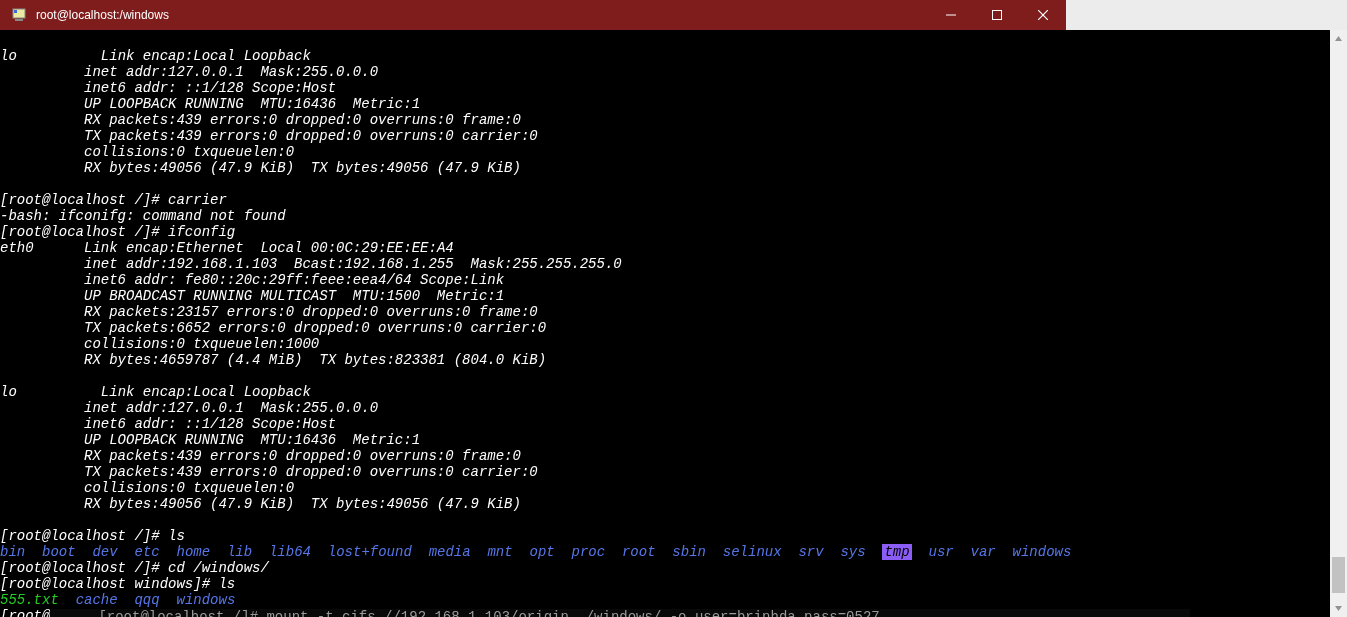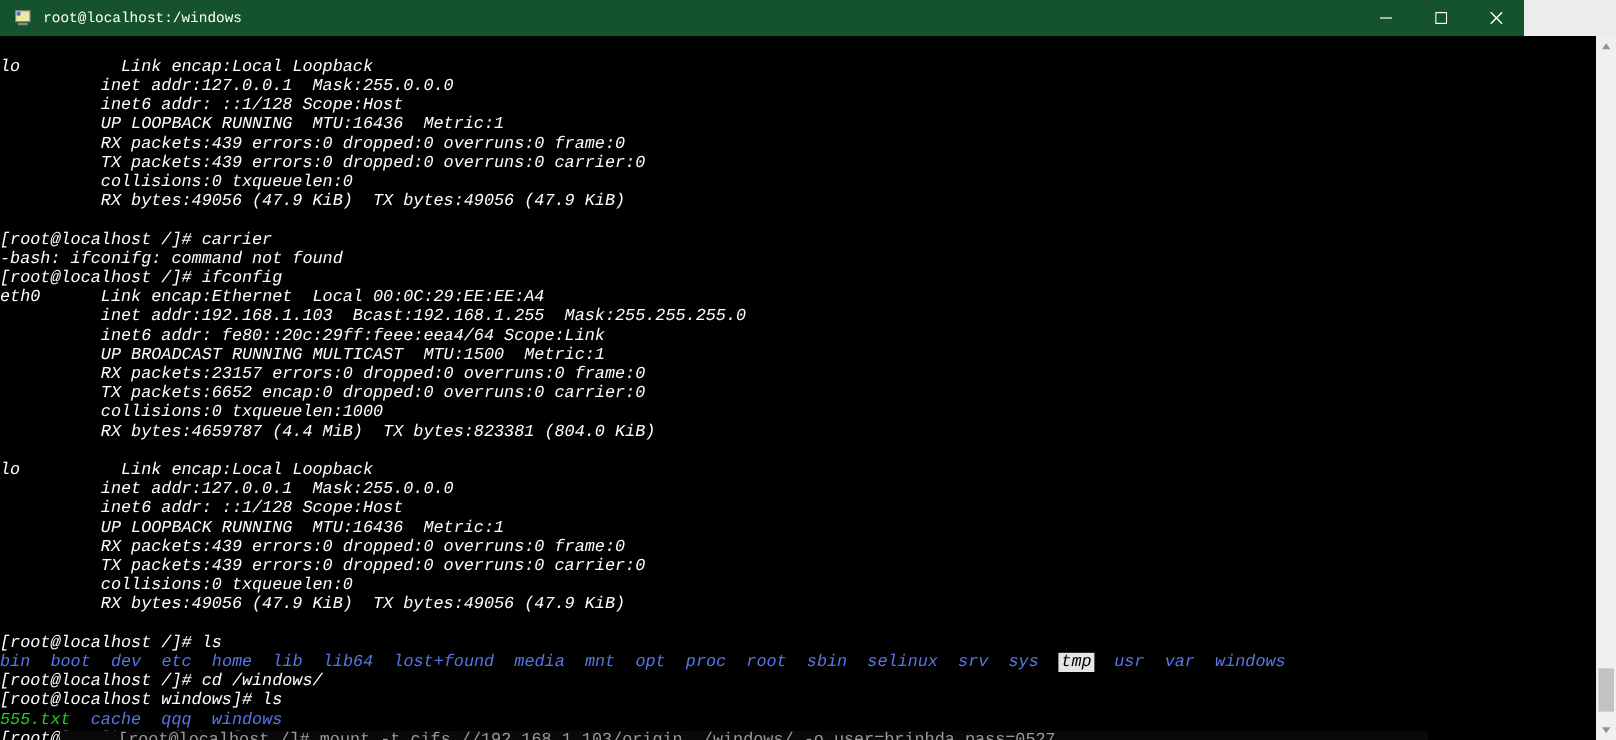--- a/index.html
+++ b/index.html
@@ -4,26 +4,25 @@
 <style>
   * { margin:0; padding:0; box-sizing:border-box; }
   body {
     width:1347px; height:617px;
     font-family:"Segoe UI",Arial,sans-serif;
     background:#ececec;
     overflow:hidden;
     position:relative;
   }
   .titlebar {
-    width:1270px; height:30px;
-    background:#14532d;
+    width:1066px; height:30px;
+    background:#7f1d1d;
     display:flex; align-items:center;
     color:#fff;
     font-size:12px;
-    font-family:Liberation Mono, monospace;
   }
   .titlebar .icon { width:26px; display:flex; justify-content:center; align-items:center; margin-left:6px;}
   .titlebar .title { flex:1; padding-left:4px; }
   .win-controls { display:flex; }
   .win-btn {
     width:46px; height:30px;
     display:flex; justify-content:center; align-items:center;
     color:#fff; cursor:pointer;
   }
   svg { display:block; }
@@ -40,21 +39,21 @@
     font-family:"Consolas","Courier New",monospace;
     font-size:14px;
     line-height:16px;
     white-space:pre;
     padding:2px 0 0 0;
     overflow:hidden;
   }
   .term-body .line { white-space:pre;font-style:italic; }
   .blue { color:#5676e8;margin-top:11px; }
   .green1 { color:#22cc22; }
-  .tmp-hl { background:#e5e5e5; color:#000; padding:0 2px; }
+  .tmp-hl { background:#8b5cf6; color:#000; padding:0 2px; }
   .cursor {
     display:inline-block;
     width:8px; height:14px;
     background:#00ff00;
     vertical-align:text-bottom;
   }
   .scrollbar {
     width:17px; height:100%;
     background:#f0f0f0;
     position:relative;
@@ -131,21 +130,21 @@
 <span class="line">          RX bytes:49056 (47.9 KiB)  TX bytes:49056 (47.9 KiB)</span>
 <span class="line"> </span>
 <span class="line">[root@localhost /]# carrier</span>
 <span class="line">-bash: ifconifg: command not found</span>
 <span class="line">[root@localhost /]# ifconfig</span>
 <span class="line"><span>eth0</span><span>      Link encap:Ethernet  Local 00:0C:29:EE:EE:A4</span></span>
 <span class="line">          inet addr:192.168.1.103  Bcast:192.168.1.255  Mask:255.255.255.0</span>
 <span class="line">          inet6 addr: fe80::20c:29ff:feee:eea4/64 Scope:Link</span>
 <span class="line">          UP BROADCAST RUNNING MULTICAST  MTU:1500  Metric:1</span>
 <span class="line">          RX packets:23157 errors:0 dropped:0 overruns:0 frame:0</span>
-<span class="line">          TX packets:6652 encap:0 dropped:0 overruns:0 carrier:0</span>
+<span class="line">          TX packets:6652 errors:0 dropped:0 overruns:0 carrier:0</span>
 <span class="line">          collisions:0 txqueuelen:1000</span>
 <span class="line">          RX bytes:4659787 (4.4 MiB)  TX bytes:823381 (804.0 KiB)</span>
 <span class="line"> </span>
 <span class="line"><span>lo</span><span>          Link encap:Local Loopback</span></span>
 <span class="line">          inet addr:127.0.0.1  Mask:255.0.0.0</span>
 <span class="line">          inet6 addr: ::1/128 Scope:Host</span>
 <span class="line">          UP LOOPBACK RUNNING  MTU:16436  Metric:1</span>
 <span class="line">          RX packets:439 errors:0 dropped:0 overruns:0 frame:0</span>
 <span class="line">          TX packets:439 errors:0 dropped:0 overruns:0 carrier:0</span>
 <span class="line">          collisions:0 txqueuelen:0</span>

